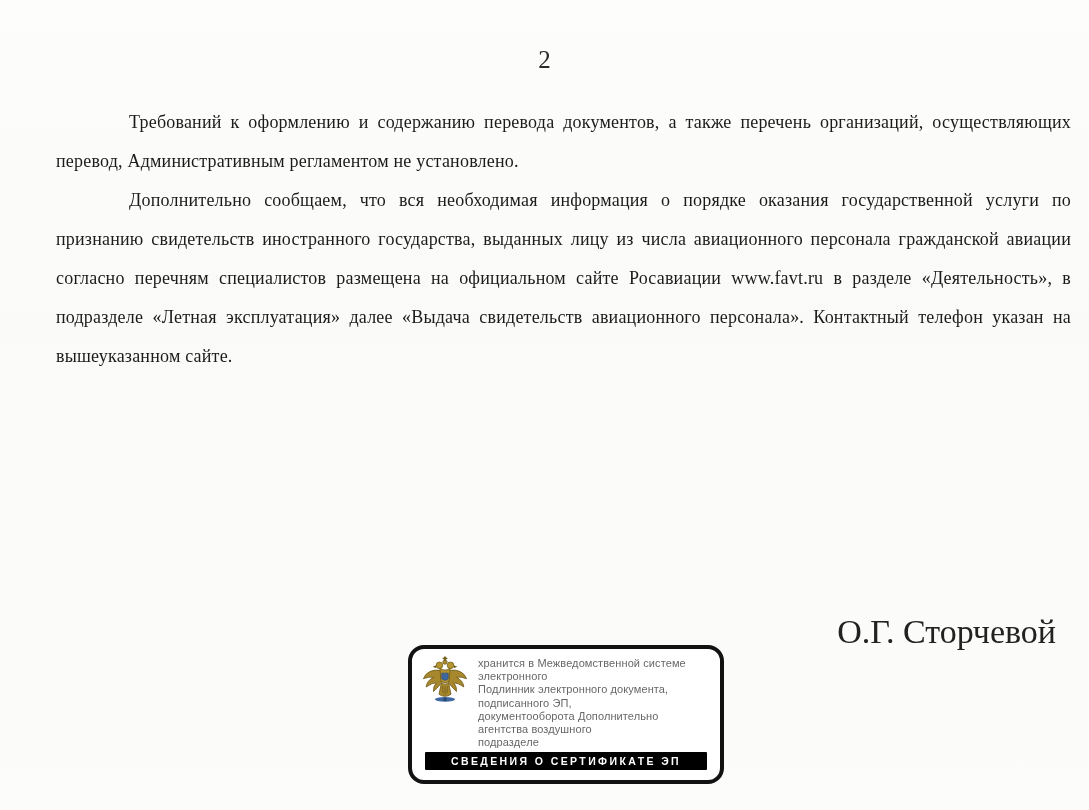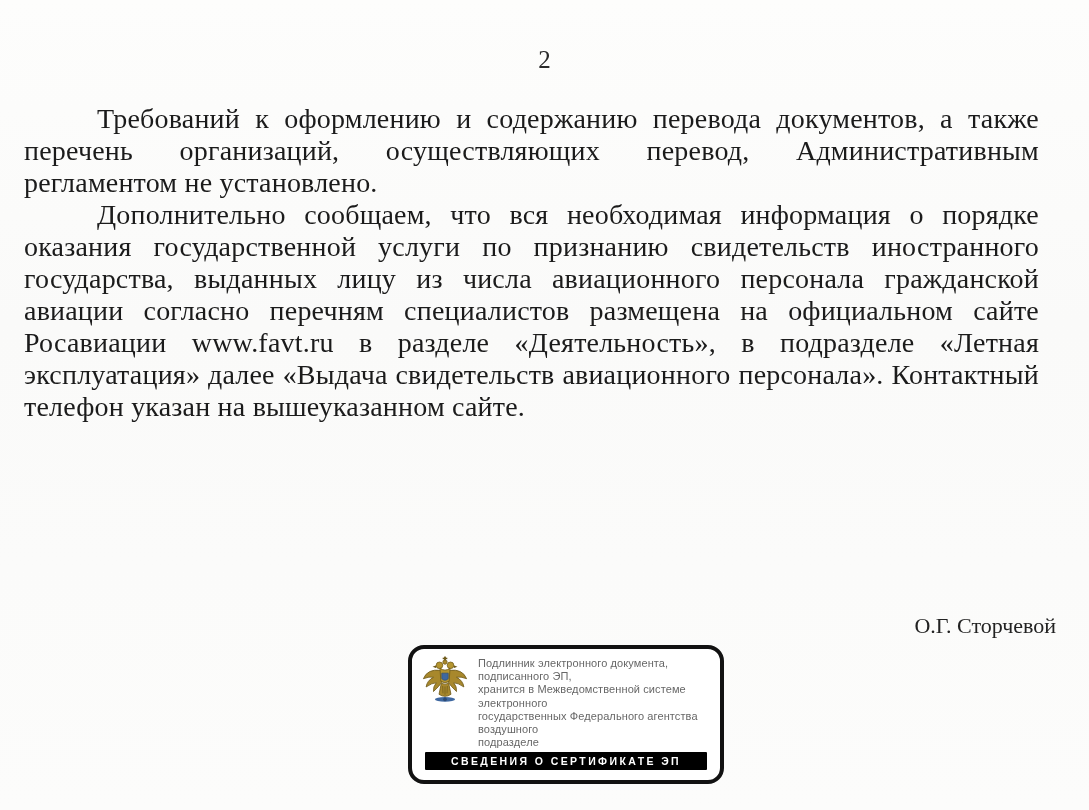--- a/index.html
+++ b/index.html
@@ -18,36 +18,36 @@
     top: 46px;
     left: 0;
     width: 100%;
     text-align: center;
     font-size: 25px;
     color: #2a2a2a;
   }
   .body-text {
     position: absolute;
     top: 103px;
-    left: 24px;
+    left: 56px;
     width: 1015px;
-    font-size: 28px;
-    line-height: 32px;
+    font-size: 18px;
+    line-height: 39px;
     text-align: justify;
     letter-spacing: 0.2px;
   }
   .para {
     text-indent: 73px;
     margin: 0;
   }
   .signature {
     position: absolute;
     top: 613px;
     right: 33px;
-    font-size: 22px;
+    font-size: 34px;
     color: #222;
     white-space: nowrap;
   }
   .stamp {
     position: absolute;
     left: 408px;
     top: 645px;
     width: 316px;
     height: 139px;
     background: #ffffff;
@@ -131,23 +131,23 @@
           <path d="M21.5 19 h7 v6 q-3.5 3.5 -7 0 z" fill="#3f68a0" stroke="#2c4a74" stroke-width="0.7"></path>
 
           <path d="M21 30 Q25 32 29 30 L31.5 42 Q25 46.5 18.5 42 Z" fill="#a8882c" stroke="#6e5a1a" stroke-width="0.9"></path>
           <path d="M22.5 33 L22.8 41 M25 33.5 L25 42.5 M27.5 33 L27.2 41" stroke="#6e5a1a" stroke-width="0.8" fill="none"></path>
 
           <ellipse cx="25" cy="47.5" rx="11" ry="2.6" fill="#3f68a0"></ellipse>
           <circle cx="25" cy="47.5" r="2" fill="#2c4a74"></circle>
         </svg>
       </span>
       <div class="stamp-info">
+        <div>хранится в Межведомственной системе электронного</div>
         <div>Подлинник электронного документа, подписанного ЭП,</div>
-        <div>хранится в Межведомственной системе электронного</div>
-        <div>государственных  Федерального агентства воздушного</div>
+        <div>документооборота  Дополнительно агентства воздушного</div>
         <div>подразделе</div>
       </div>
     </div>
     <div class="stamp-header">СВЕДЕНИЯ О СЕРТИФИКАТЕ ЭП</div>
     <div class="stamp-cert">
       <div>Сертификат: 00E1036E1B07E0FB80EA11C31C9AE08F08</div>
 
     </div>
   </div>
 

